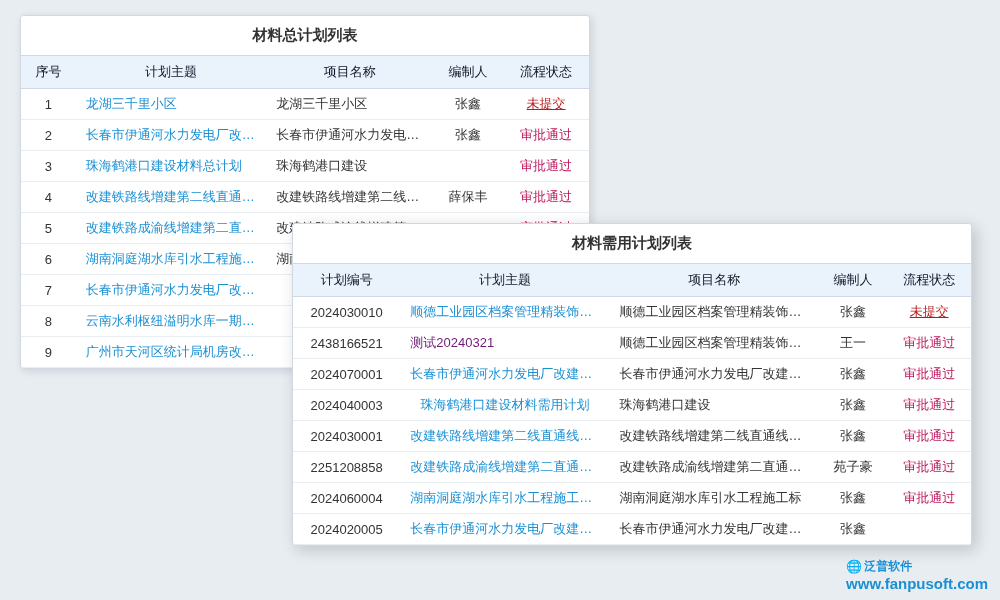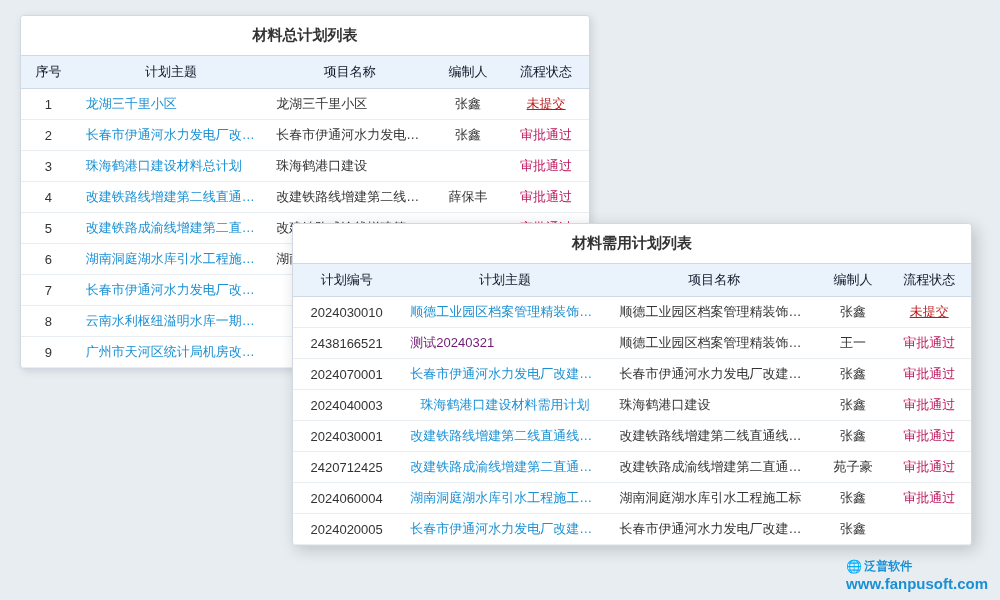--- a/index.html
+++ b/index.html
@@ -231,21 +231,21 @@
     <td class="status-approved">审批通过</td>
   </tr>
         <tr>
     <td>2024030001</td>
     <td class="left" style="color:#1a90d4; cursor:pointer; max-width:180px; overflow:hidden; text-overflow:ellipsis; white-space:nowrap;">改建铁路线增建第二线直通线（成都...</td>
     <td class="left" style="max-width:180px; overflow:hidden; text-overflow:ellipsis; white-space:nowrap;">改建铁路线增建第二线直通线（成都...</td>
     <td>张鑫</td>
     <td class="status-approved">审批通过</td>
   </tr>
         <tr>
-    <td>2420712425</td>
+    <td>2251208858</td>
     <td class="left" style="color:#1a90d4; cursor:pointer; max-width:180px; overflow:hidden; text-overflow:ellipsis; white-space:nowrap;">改建铁路成渝线增建第二直通线（成...</td>
     <td class="left" style="max-width:180px; overflow:hidden; text-overflow:ellipsis; white-space:nowrap;">改建铁路成渝线增建第二直通线（成...</td>
     <td>苑子豪</td>
     <td class="status-approved">审批通过</td>
   </tr>
         <tr>
     <td>2024060004</td>
     <td class="left" style="color:#1a90d4; cursor:pointer; max-width:180px; overflow:hidden; text-overflow:ellipsis; white-space:nowrap;">湖南洞庭湖水库引水工程施工标材...</td>
     <td class="left" style="max-width:180px; overflow:hidden; text-overflow:ellipsis; white-space:nowrap;">湖南洞庭湖水库引水工程施工标</td>
     <td>张鑫</td>

